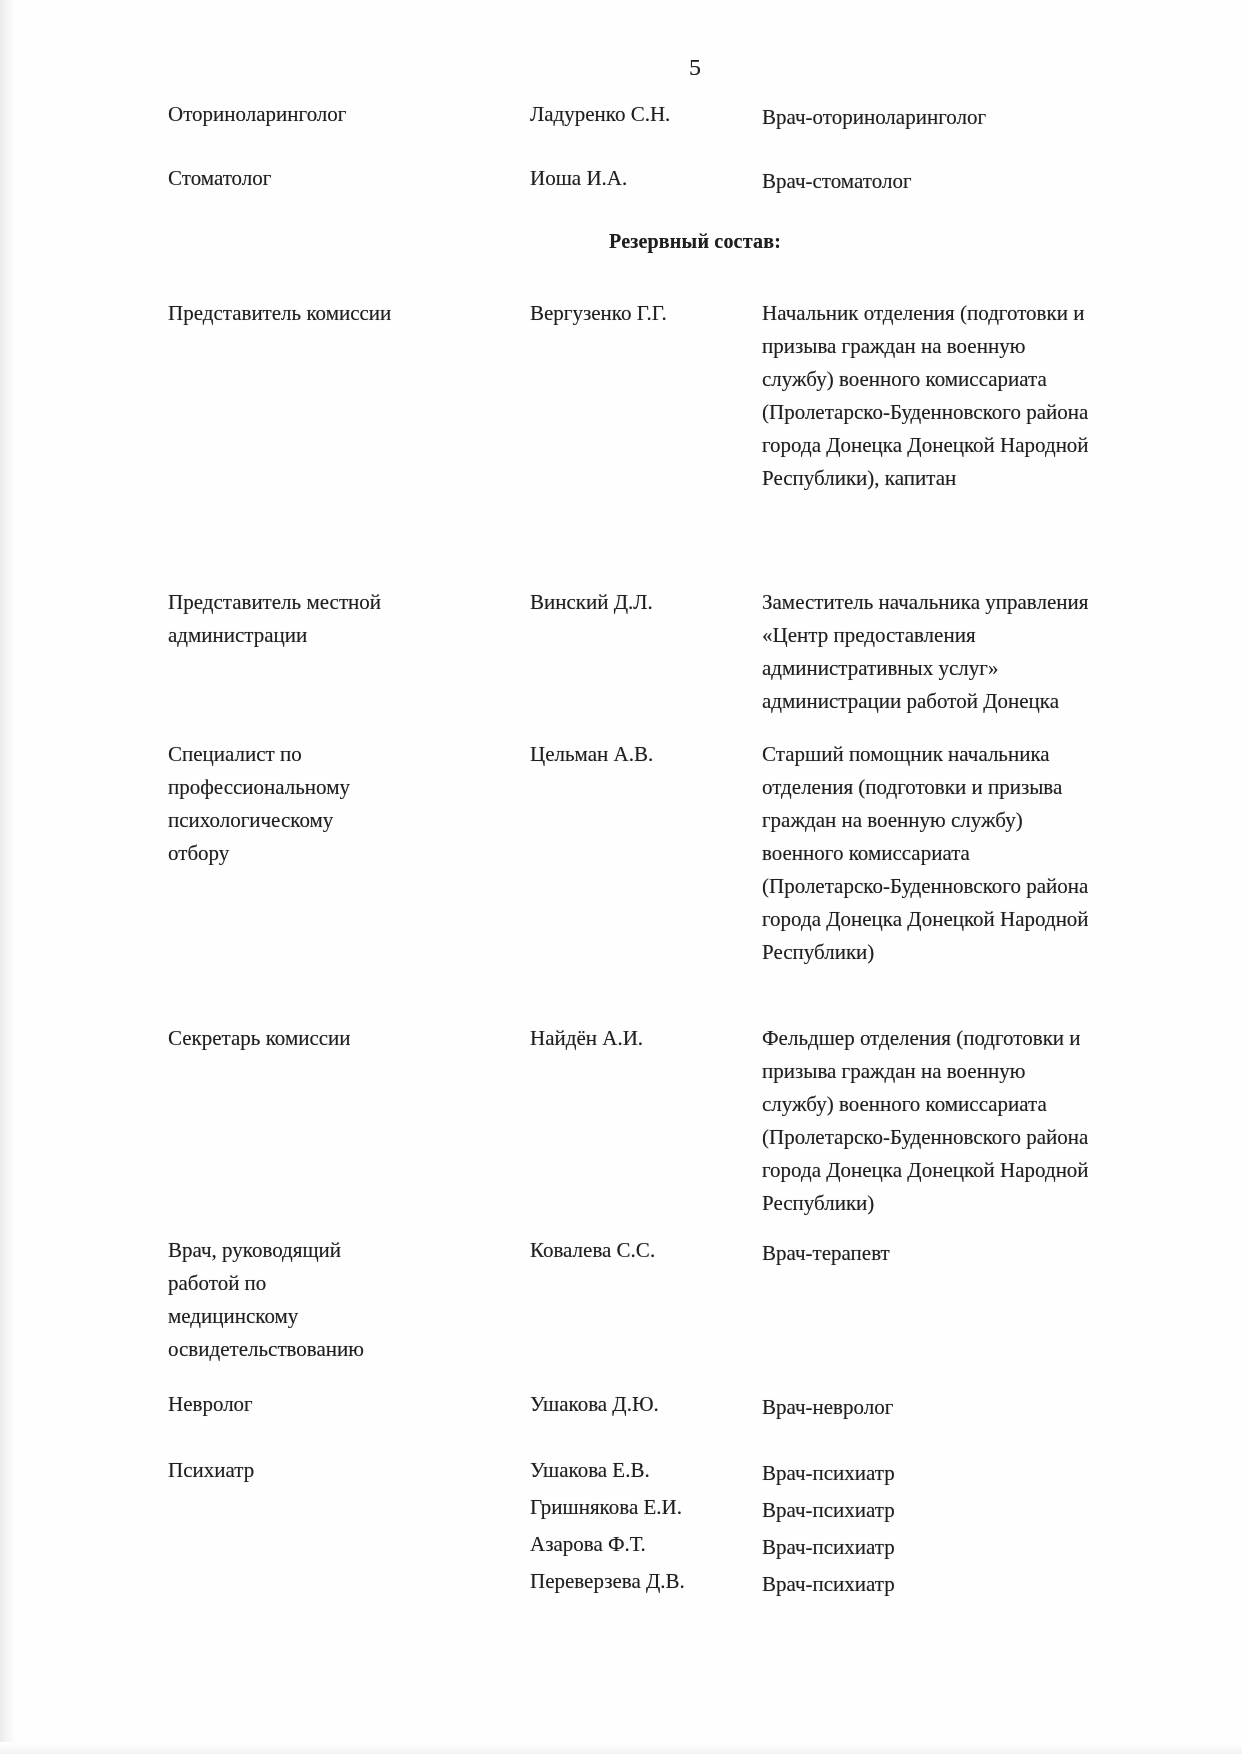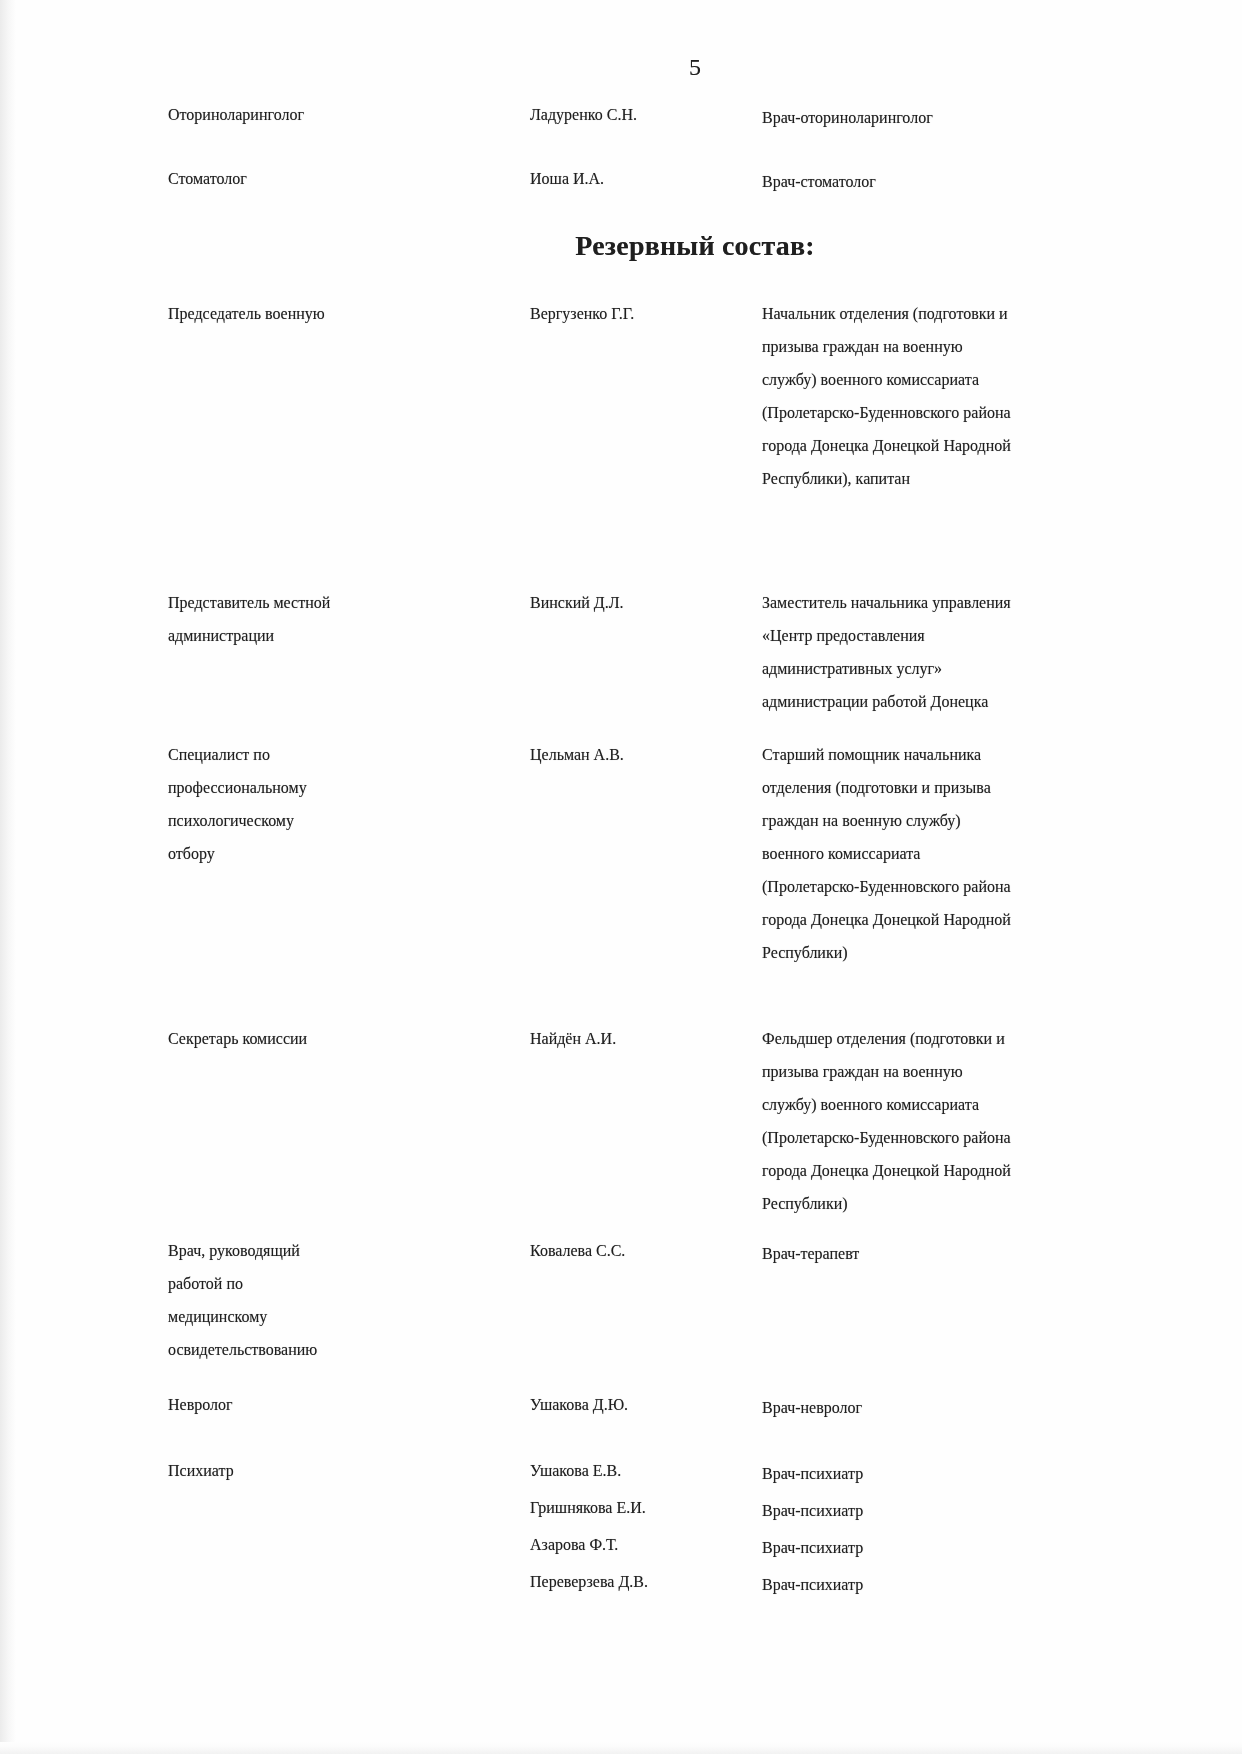--- a/index.html
+++ b/index.html
@@ -38,33 +38,33 @@
     text-align: center;
     font-size: 24px;
     text-shadow: 0 0 0.6px rgba(30,30,30,0.45);
   }
   .sec-header {
     position: absolute;
     left: 168px;
     width: 1054px;
     text-align: center;
     font-weight: 700;
-    font-size: 28px;
+    font-size: 20px;
     letter-spacing: 0.2px;
     text-shadow: 0 0 0.6px rgba(30,30,30,0.5);
   }
   .row {
     position: absolute;
     left: 0;
     width: 1242px;
   }
   .cell {
     position: absolute;
     top: 0;
-    font-size: 16px;
+    font-size: 21px;
     line-height: 33px;
     white-space: pre-line;
     text-shadow: 0 0 0.7px rgba(30,30,30,0.45);
   }
   .col-role     { left: 168px; width: 300px; }
   .col-name     { left: 510px; width: 250px; margin-left: 20px; }
   .col-position { left: 762px; width: 440px; }
   .lh-wide .cell { line-height: 37px; }
   .pos-offset { top: 3px; }
 </style>
@@ -85,21 +85,21 @@
 
   <div class="row" style="top:162px">
     <div class="cell col-role">Стоматолог</div>
     <div class="cell col-name">Иоша И.А.</div>
     <div class="cell col-position pos-offset">Врач-стоматолог</div>
   </div>
 
   <div class="sec-header" style="top:230px">Резервный состав:</div>
 
   <div class="row" style="top:297px">
-    <div class="cell col-role">Председатель военную</div>
+    <div class="cell col-role">Представитель комиссии</div>
     <div class="cell col-name">Вергузенко Г.Г.</div>
     <div class="cell col-position">Начальник отделения (подготовки и
 призыва граждан на военную
 службу) военного комиссариата
 (Пролетарско-Буденновского района
 города Донецка Донецкой Народной
 Республики), капитан</div>
   </div>
 
 

